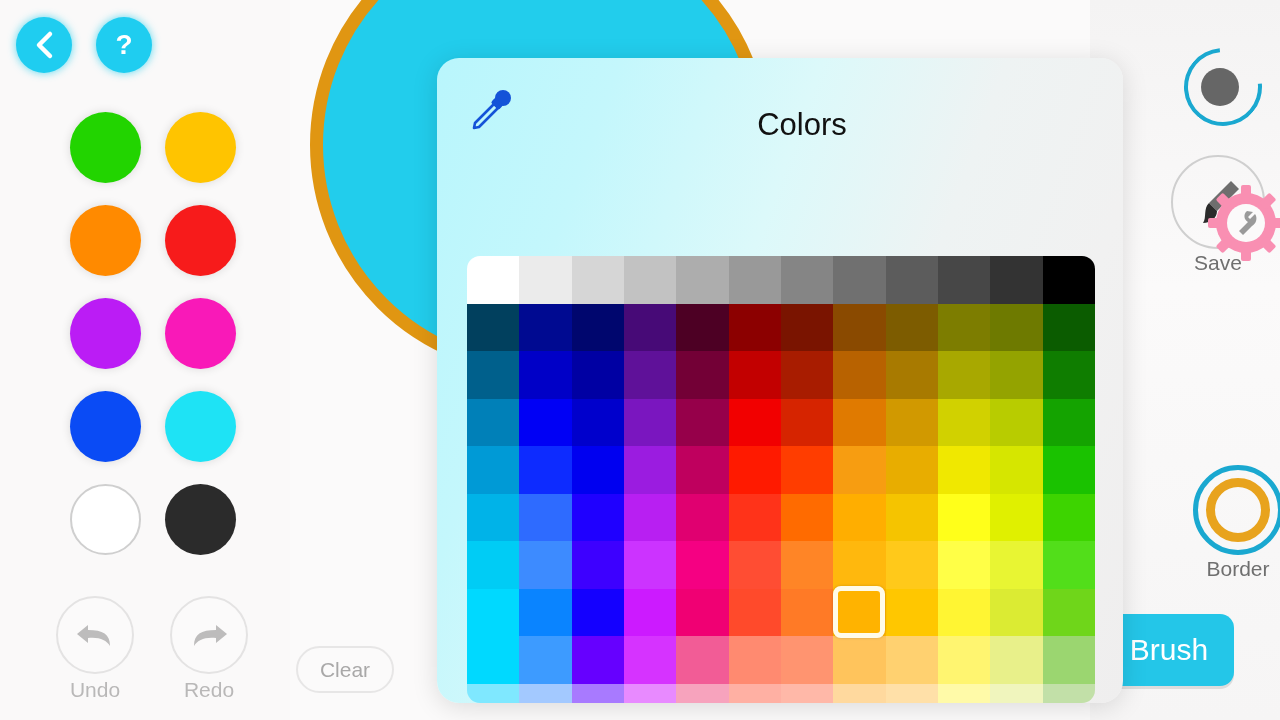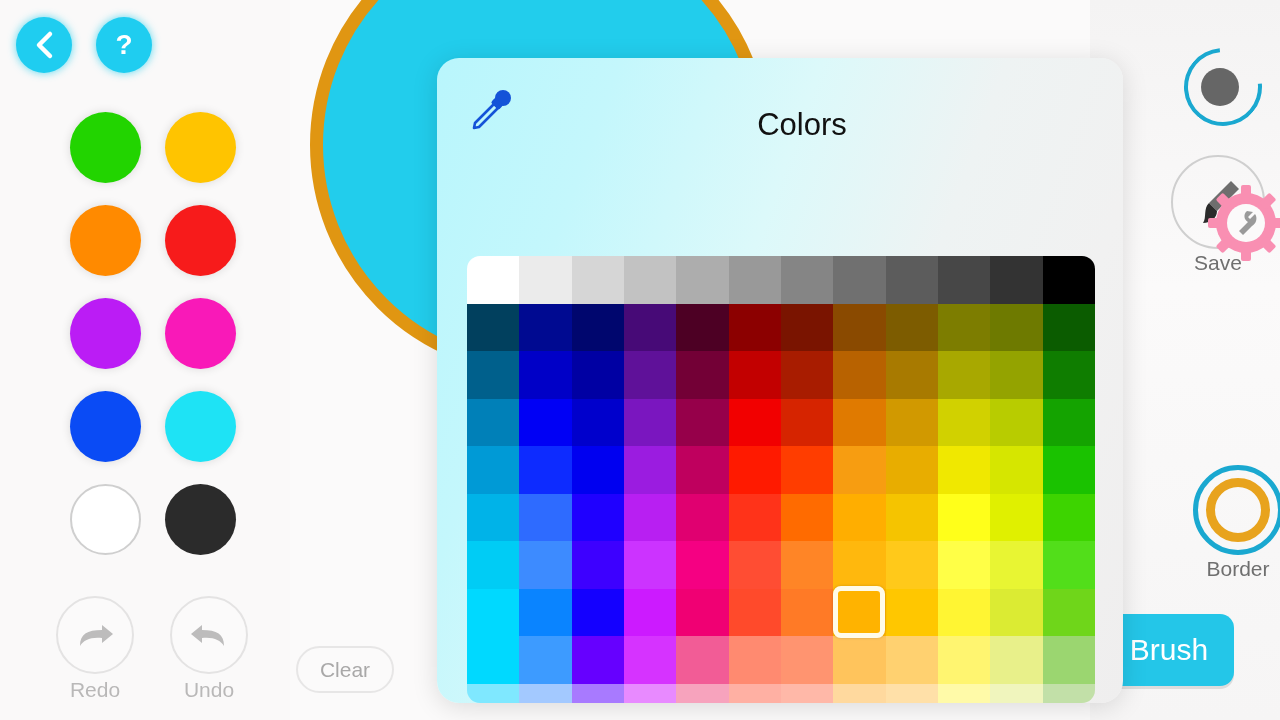--- a/index.html
+++ b/index.html
@@ -272,32 +272,32 @@
       <div class="swatch-row">
         <div class="swatch outline-only" style="background:#ffffff"></div>
         <div class="swatch" style="background:#2b2b2b"></div>
       </div>
     </div>
 
     <div id="history-row">
       <div class="hist-item">
         <div class="hist-circle">
           <svg width="42" height="32" viewBox="0 0 42 32">
+            <path d="M14 6 L3 15 L14 24 L14 19 C26 18 32 21 36 27 C36 15 29 11 14 11 Z" fill="#bdbcbc"></path>
+          </svg>
+        </div>
+        <div class="hist-label">Undo</div>
+      </div>
+      <div class="hist-item">
+        <div class="hist-circle">
+          <svg width="42" height="32" viewBox="0 0 42 32">
             <path d="M28 6 L39 15 L28 24 L28 19 C16 18 10 21 6 27 C6 15 13 11 28 11 Z" fill="#bdbcbc"></path>
           </svg>
         </div>
         <div class="hist-label">Redo</div>
-      </div>
-      <div class="hist-item">
-        <div class="hist-circle">
-          <svg width="42" height="32" viewBox="0 0 42 32">
-            <path d="M14 6 L3 15 L14 24 L14 19 C26 18 32 21 36 27 C36 15 29 11 14 11 Z" fill="#bdbcbc"></path>
-          </svg>
-        </div>
-        <div class="hist-label">Undo</div>
       </div>
     </div>
   </div>
 
   <div id="clear-btn">
     <span>Clear</span>
   </div>
 
   <div id="right-toolbar">
 

